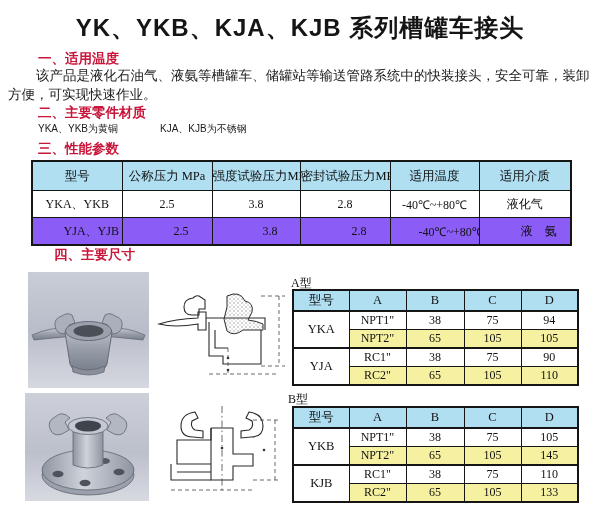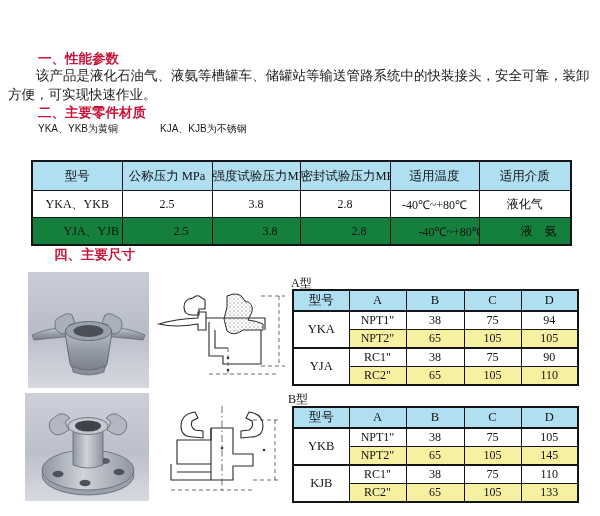--- a/index.html
+++ b/index.html
@@ -12,21 +12,21 @@
              color:#1a1a1a;text-indent:28px;}
   .materials{position:absolute;left:38px;font-size:10px;color:#1a1a1a;}
   .materials .gap{display:inline-block;width:42px;}
 
   table{border-collapse:collapse;table-layout:fixed;font-family:"Liberation Serif",serif;}
   
   .perf{position:absolute;left:31px;top:160px;width:539px;border:2px solid #151515;}
   .perf th,.perf td{border:1px solid #151515;text-align:center;padding:0;overflow:hidden;white-space:nowrap;}
   .perf thead th{background:#b0dff2;height:28px;font-weight:normal;font-size:12.5px;}
   .perf tbody td{height:26px;font-size:12px;}
-  .perf tr.row-yellow td{background:#15803d;padding-left:28px;}
+  .perf tr.row-yellow td{background:#8b5cf6;padding-left:28px;}
 
   
   .dim-label{position:absolute;font-family:"Liberation Serif",serif;font-size:12px;color:#111;}
   .dim{position:absolute;width:285px;border:2px solid #151515;}
   .dim th,.dim td{border:1px solid #151515;text-align:center;padding:0;white-space:nowrap;}
   .dim thead th{background:#b0dff2;height:19px;font-weight:normal;font-size:12.5px;}
   .dim tbody td{height:17px;font-size:12px;}
   .dim tr.y td{background:#f6f1a1;}
   .dim td.model{background:#ffffff;font-size:12.5px;}
   .dim tr.group td{border-top:2px solid #151515;}
@@ -34,29 +34,31 @@
   #tableB{left:292px;top:406px;}
 
   .photo{position:absolute;}
   .drawing{position:absolute;}
 </style>
 </head>
 <body>
 
 <div id="page">
 
-
-  <div class="red-head" style="left:38px;top:50px;">一、性能参数</div>
+  <div class="title">YK、YKB、KJA、KJB 系列槽罐车接头</div>
+
+  <div class="red-head" style="left:38px;top:50px;">一、适用温度</div>
   <div class="body-text" style="top:66px;">该产品是液化石油气、液氨等槽罐车、储罐站等输送管路系统中的快装接头，安全可靠，装卸方便，可实现快速作业。</div>
 
   <div class="red-head" style="left:38px;top:104px;text-align:center;">二、主要零件材质</div>
   <div class="materials" style="top:122px;">
     <span>YKA、YKB为黄铜</span><span class="gap"></span><span>KJA、KJB为不锈钢</span>
   </div>
 
+  <div class="red-head" style="left:38px;top:140px;">三、性能参数</div>
 
   <table class="perf">
     <colgroup>
         <col style="width:90px">
         <col style="width:90px">
         <col style="width:88px">
         <col style="width:90px">
         <col style="width:89px">
         <col style="width:92px">
       </colgroup>

